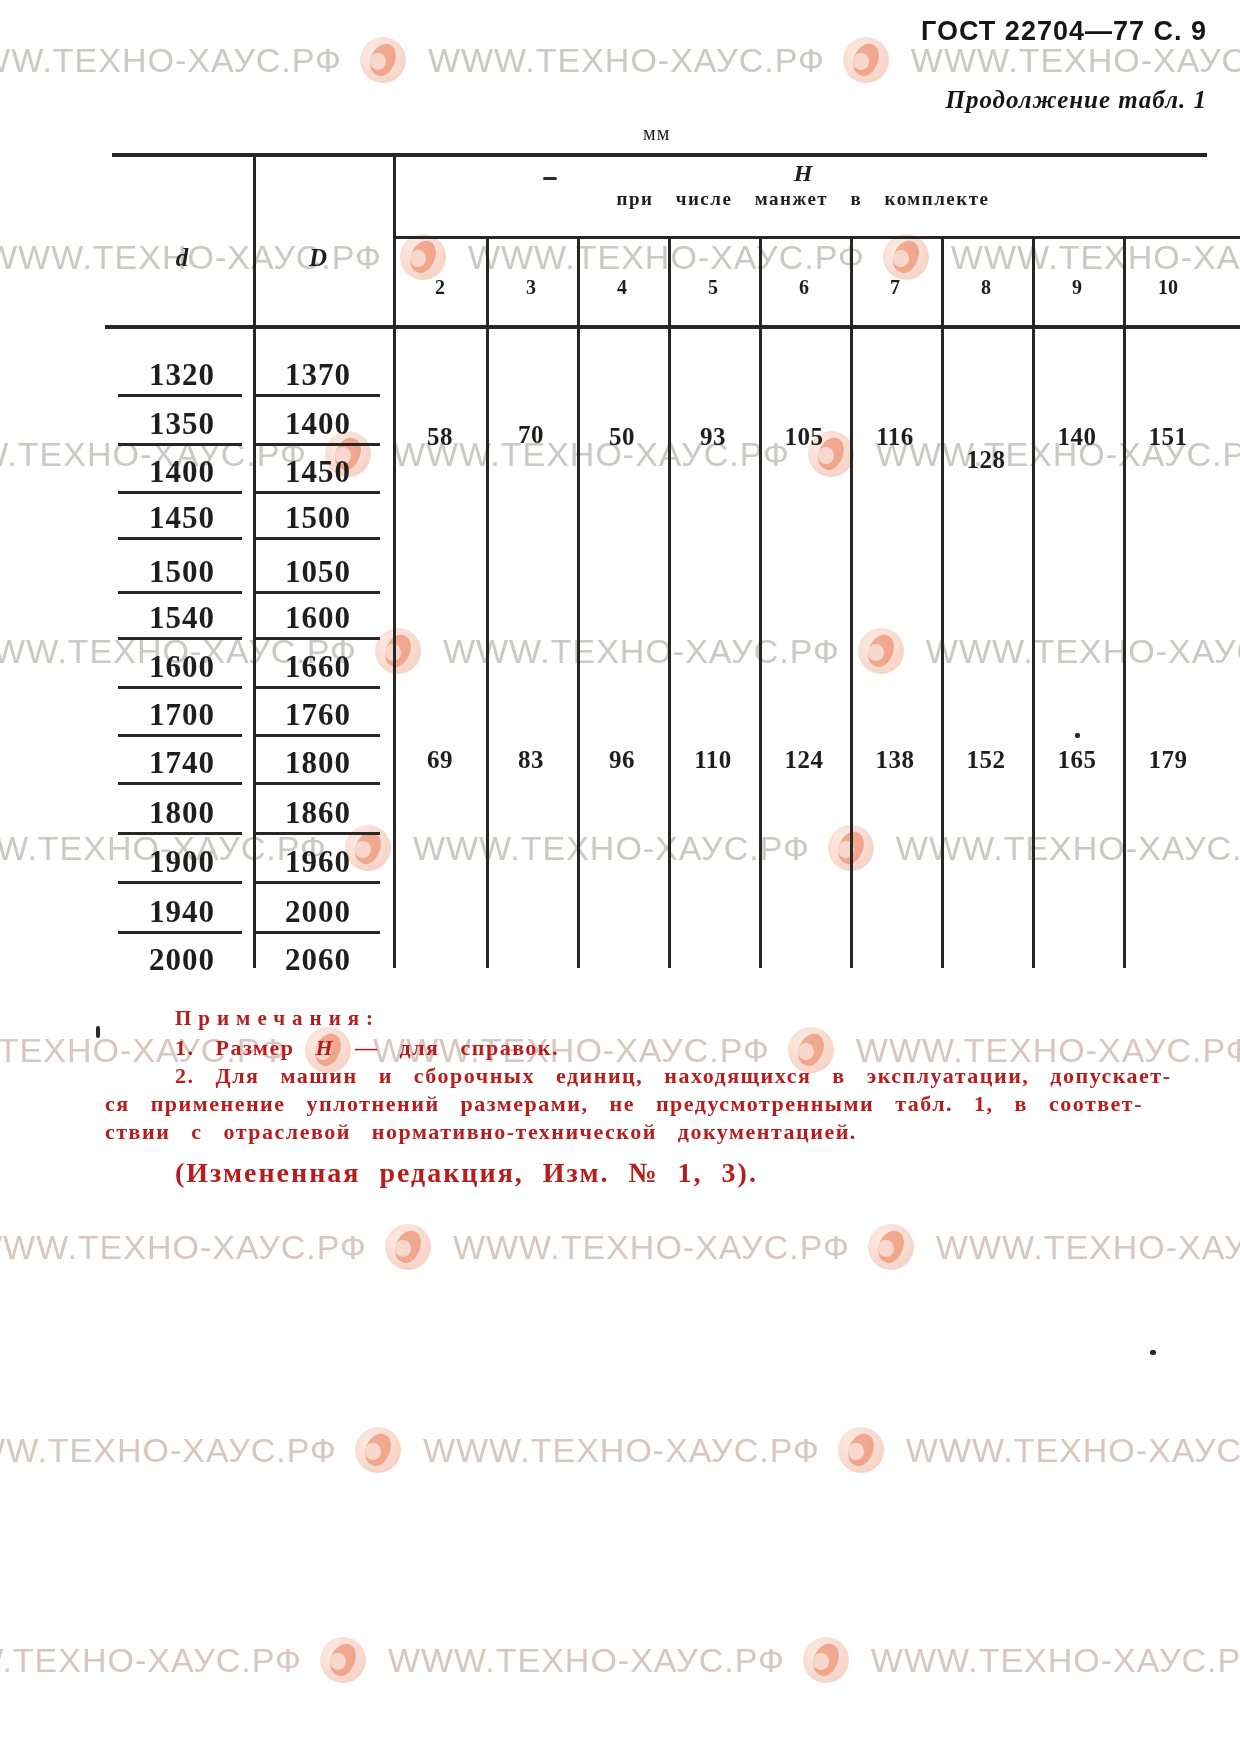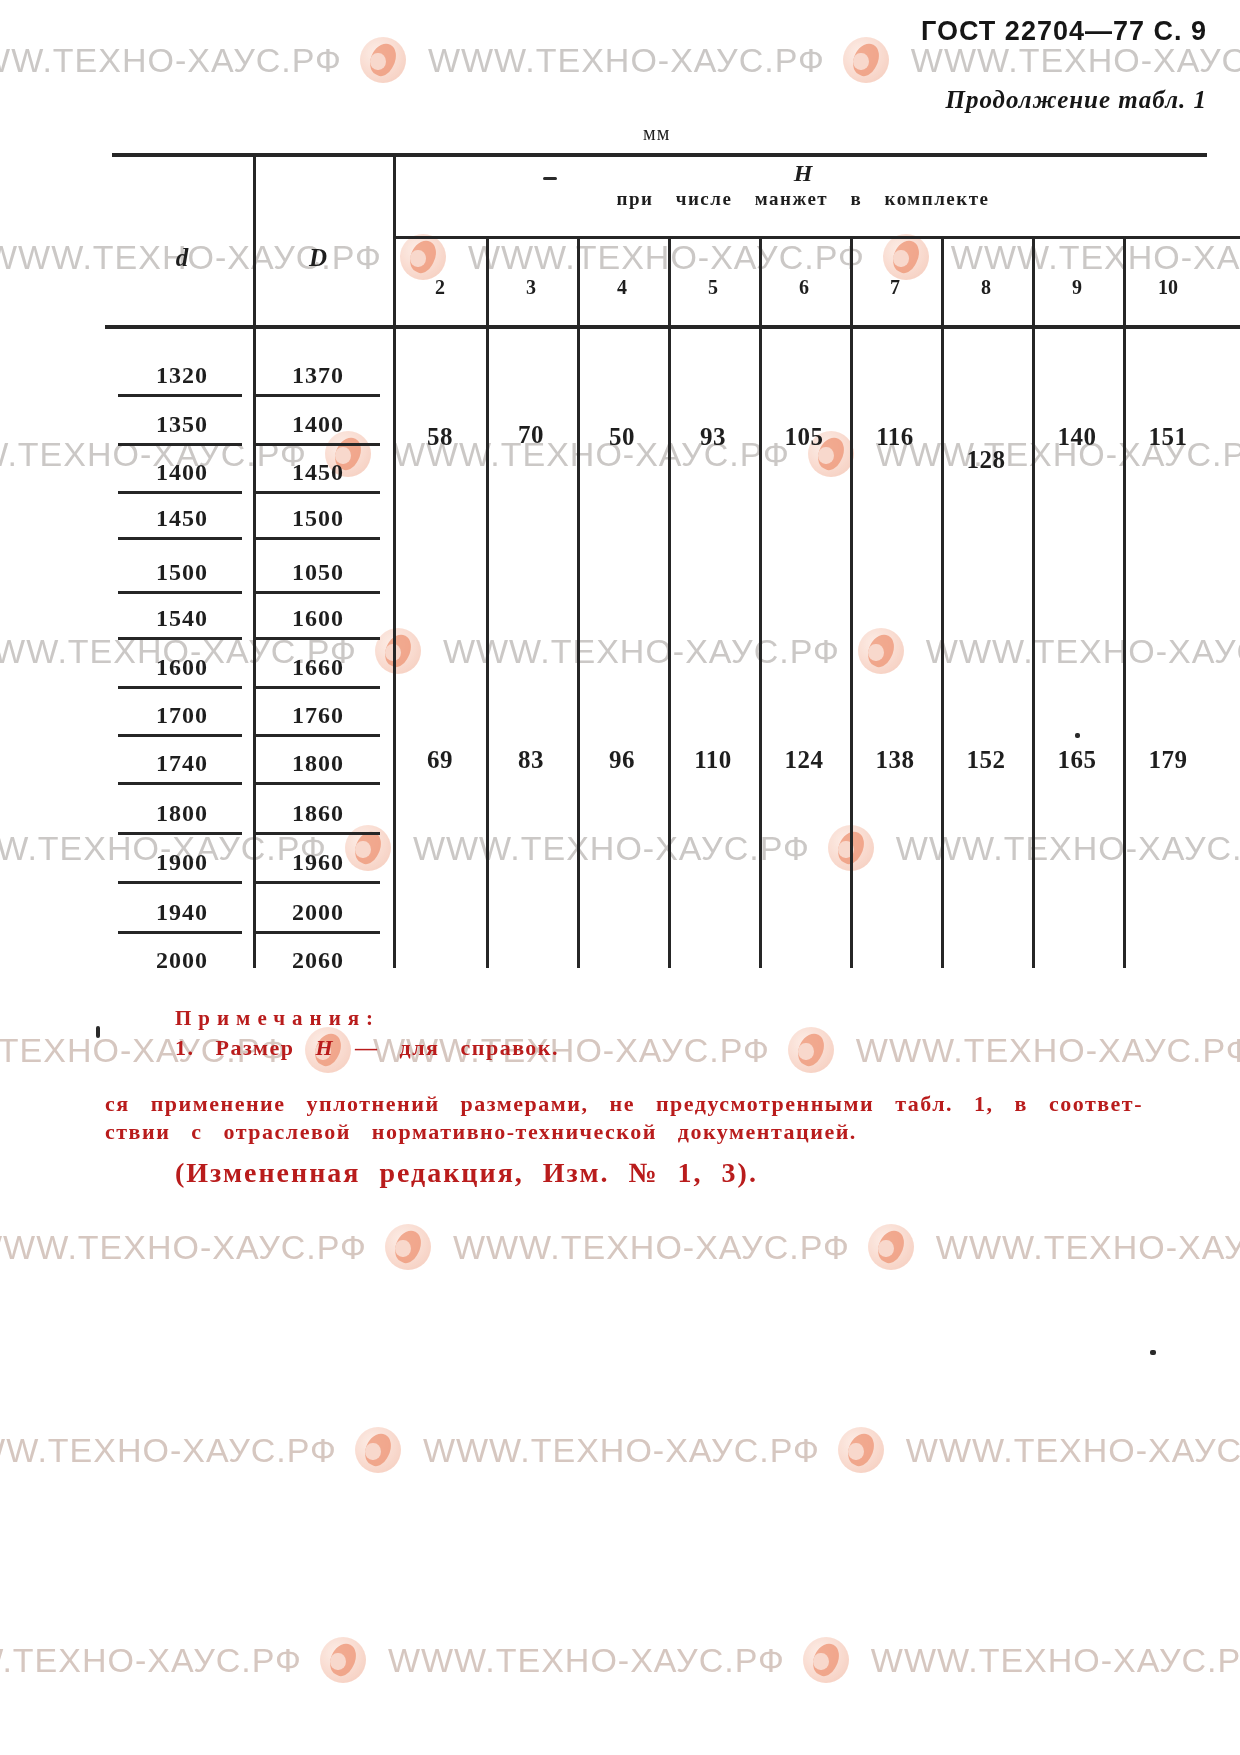--- a/index.html
+++ b/index.html
@@ -72,21 +72,21 @@
   .h-label{top:160px;font-style:italic;font-weight:bold;font-size:24px;}
   .h-sublabel{
     top:188px;font-weight:bold;font-size:19px;
     letter-spacing:1.5px;word-spacing:16px;
   }
   .subnum,.cell,.hval{
     position:absolute;transform:translate(-50%,-50%);
     font-weight:bold;white-space:nowrap;text-align:center;
   }
   .subnum{font-size:20px;}
-  .cell{font-size:24px;letter-spacing:1px;}
+  .cell{font-size:31px;letter-spacing:1px;}
   .hval{font-size:25px;letter-spacing:.5px;}
   .ul-seg{position:absolute;height:3px;background:#262626;width:124px;}
   
   .note-line{
     position:absolute;font-weight:bold;font-size:22px;
     letter-spacing:1.5px;word-spacing:14px;white-space:nowrap;
     color:#b91c1c;
   }
   .notes-heading{letter-spacing:7px;word-spacing:4px;font-size:21px;}
   .note-italic{font-style:italic;}
@@ -322,20 +322,21 @@
         <div class="hval" style="left: 1077px; top: 760px;">165</div>
         <div class="hval" style="left: 1168px; top: 760px;">179</div>
       </div>
 
     <div class="note-line notes-heading" style="left:175px;top:1006px;">Примечания:</div>
     <div class="note-line" style="left:175px;top:1035px;">
       <span>1. Размер</span>
       <span class="note-italic">H</span>
       <span>— для справок.</span>
     </div>
+    <div class="note-line" style="left:175px;top:1063px;">2. Для машин и сборочных единиц, находящихся в эксплуатации, допускает-</div>
     <div class="note-line" style="left:105px;top:1091px;">ся применение уплотнений размерами, не предусмотренными табл. 1, в соответ-</div>
     <div class="note-line" style="left:105px;top:1119px;">ствии с отраслевой нормативно-технической документацией.</div>
     <div class="note-line revision" style="left:175px;top:1157px;">(Измененная редакция, Изм. № 1, 3).</div>
 
     <div class="speck" style="left:543px;top:177px;width:14px;height:3px;"></div>
     <div class="speck" style="left:96px;top:1026px;width:4px;height:12px;"></div>
     <div class="speck" style="left:1075px;top:733px;width:5px;height:5px;"></div>
     <div class="speck" style="left:1150px;top:1350px;width:6px;height:5px;"></div>
   </div>
 </div>

